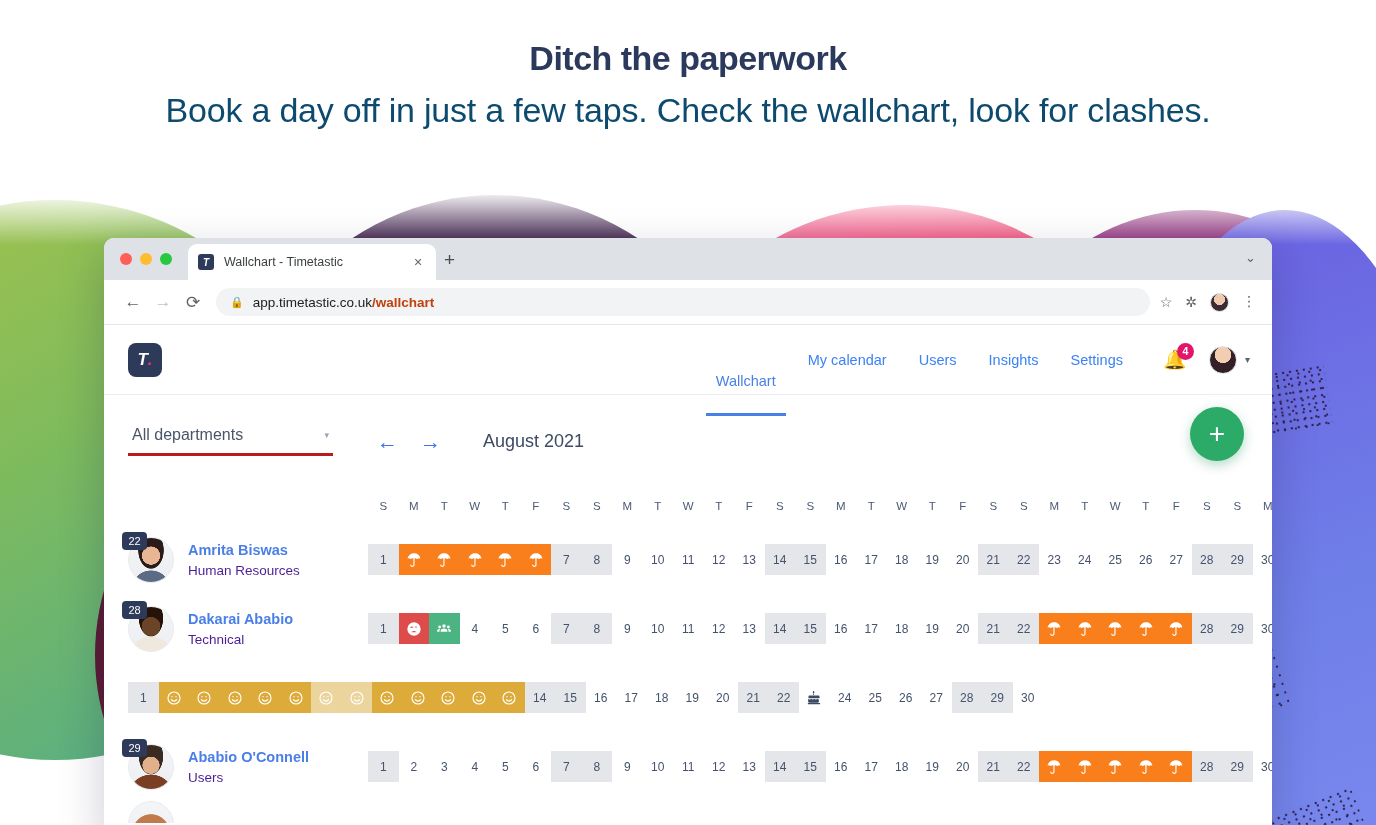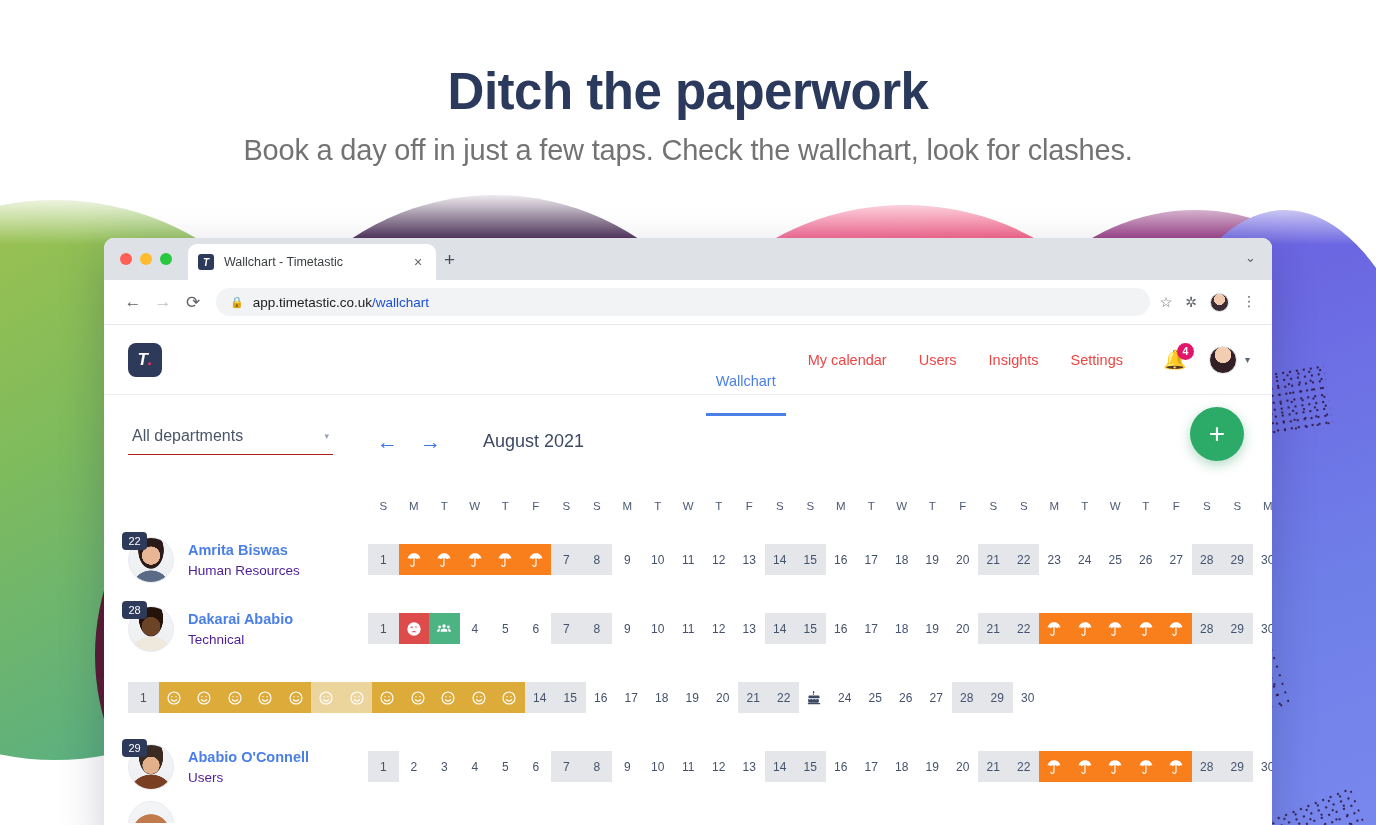--- a/index.html
+++ b/index.html
@@ -7,23 +7,23 @@
     width: 1376px; height: 825px;
     overflow: hidden;
     background: #ffffff;
     font-family: "Liberation Sans", sans-serif;
   }
   .page { position: relative; width: 1376px; height: 825px; background: #fff; overflow: hidden; }
 
   
   .hero { position: absolute; top: 0; left: 0; width: 1376px; height: 190px;
           text-align: center; z-index: 40; background: #fff; }
-  .hero-title { font-size: 51px; font-weight: bold; color: #2b3a5c; letter-spacing: -0.5px;
-                padding-top: 64px; line-height: 1.1; }
-  .hero-sub { font-size: 29px; color: #737373; padding-top: 14px; letter-spacing: -0.2px; }
+  .hero-title { font-size: 34px; font-weight: bold; color: #2b3a5c; letter-spacing: -0.5px;
+                padding-top: 40px; line-height: 1.1; }
+  .hero-sub { font-size: 34px; color: #0c4a6e; padding-top: 14px; letter-spacing: -0.2px; }
 
   
   .blobs { position: absolute; top: 190px; left: 0; width: 1376px; height: 635px; overflow: hidden; z-index: 1; }
   .blob { position: absolute; border-radius: 50%; }
   .blob-green { width: 560px; height: 560px; left: -225px; top: 10px;
     background: linear-gradient(150deg, #a9c44a 0%, #7fbb5c 45%, #4eab8e 100%); }
   .blob-plum { width: 470px; height: 470px; left: 95px; top: 230px; background: #5c1433; opacity: .95; }
   .blob-darkpurple { width: 560px; height: 310px; left: 215px; top: 5px;
     background: #3a1b46; border-radius: 50% 50% 0 0 / 100% 100% 0 0; }
   .blob-pink { width: 520px; height: 250px; left: 645px; top: 15px;
@@ -68,58 +68,58 @@
   .chrome-caret { position: absolute; right: 16px; top: 12px; color: #5f6368; font-size: 13px; }
 
   .chrome-omnibar { height: 45px; background: #fff; display: flex; align-items: center;
     padding: 0 14px; border-bottom: 1px solid #e4e6e9; }
   .nav-ico { width: 30px; font-size: 17px; color: #5f6368; text-align: center; flex: 0 0 auto; }
   .nav-ico.fwd { color: #bdc1c6; }
   .urlbox { flex: 1; height: 28px; background: #f1f3f4; border-radius: 14px; margin: 0 10px 0 8px;
     display: flex; align-items: center; padding: 0 14px; }
   .lock { font-size: 11px; color: #5f6368; margin-right: 9px; }
   .url { font-size: 13.5px; color: #202124; }
-  .url .dim { color: #1d4ed8; }
+  .url .dim { color: #c2410c; font-weight: bold; }
   .omni-right { display: flex; align-items: center; gap: 13px; padding-right: 2px; }
   .star { color: #5f6368; font-size: 14px; }
   .ext { color: #5f6368; font-size: 14px; }
   .mini-av { width: 19px; height: 19px; border-radius: 50%;
     background: radial-gradient(circle at 50% 32%, #f1c9ae 0 38%, #3a2b34 40% 100%);
     border: 1px solid #d8dadd; }
   .kebab { color: #5f6368; font-size: 14px; letter-spacing: 0; line-height: .7; }
 
   
   .app-header { height: 70px; background: #fff; display: flex; align-items: center;
     padding: 0 22px 0 24px; border-bottom: 1px solid #ebedf0; position: relative; }
   .brand { display: flex; align-items: center; gap: 17px; }
   .brand-logo { width: 34px; height: 34px; background: #2e3a59; border-radius: 8px;
     color: #fff; font-size: 17px; font-style: italic; font-weight: bold;
     display: flex; align-items: center; justify-content: center; }
   .brand-logo .pdot { color: #e9336e; }
   .brand-name { font-size: 20px; color: #4a5568; }
   .navlinks { margin-left: auto; display: flex; align-items: center; gap: 32px; height: 70px; }
-  .navlink { font-size: 14.5px; color: #ef4444; height: 70px; display: flex; align-items: center;
+  .navlink { font-size: 14.5px; color: #3b82f6; height: 70px; display: flex; align-items: center;
     position: relative; white-space: nowrap; }
   .navlink.active { color: #4a7fe8; margin-top: 43px; }
   .navlink.active::after { content: ""; position: absolute; left: -10px; right: -10px; bottom: 0;
     height: 3px; background: #4a7fe8; }
   .hdr-right { display: flex; align-items: center; gap: 22px; margin-left: 40px; }
   .bell-wrap { position: relative; width: 24px; height: 26px; }
   .bell { font-size: 19px; color: #e2156a; line-height: 26px; }
   .badge { position: absolute; right: -7px; top: -4px; min-width: 17px; height: 17px; padding: 0 4px;
     background: #e2156a; color: #fff; border-radius: 9px; font-size: 10.5px; font-weight: bold;
     display: flex; align-items: center; justify-content: center; }
   .user-av { width: 28px; height: 28px; border-radius: 50%;
     background: radial-gradient(circle at 50% 30%, #f2cdb2 0 36%, #332026 38% 100%);
     border: 1px solid #e2e4e8; }
   .user-caret { color: #5a6478; font-size: 10px; margin-left: -14px; }
 
   
   .toolbar { height: 92px; display: flex; align-items: center; padding: 0 24px; position: relative; }
-  .dept { width: 205px; border-bottom: 1px solid #b91c1c; padding: 0 4px 9px 4px;
+  .dept { width: 205px; border-bottom: 3px solid #b91c1c; padding: 0 4px 9px 4px;
     display: flex; align-items: center; }
   .dept-label { font-size: 16px; color: #4a5568; flex: 1; }
   .dept-caret { font-size: 9px; color: #9aa3b2; }
   .monthnav { display: flex; align-items: center; gap: 22px; margin-left: 44px; }
   .arrow { font-size: 21px; color: #3b74e8; line-height: 1; }
   .month { font-size: 18px; color: #3d4a63; margin-left: 20px; white-space: nowrap; }
   .fab { position: absolute; right: 28px; top: 12px; width: 54px; height: 54px; border-radius: 50%;
     background: #2bab67; color: #fff; font-size: 28px; font-weight: 300;
     display: flex; align-items: center; justify-content: center;
     box-shadow: 0 4px 12px rgba(40,150,95,.35); }

